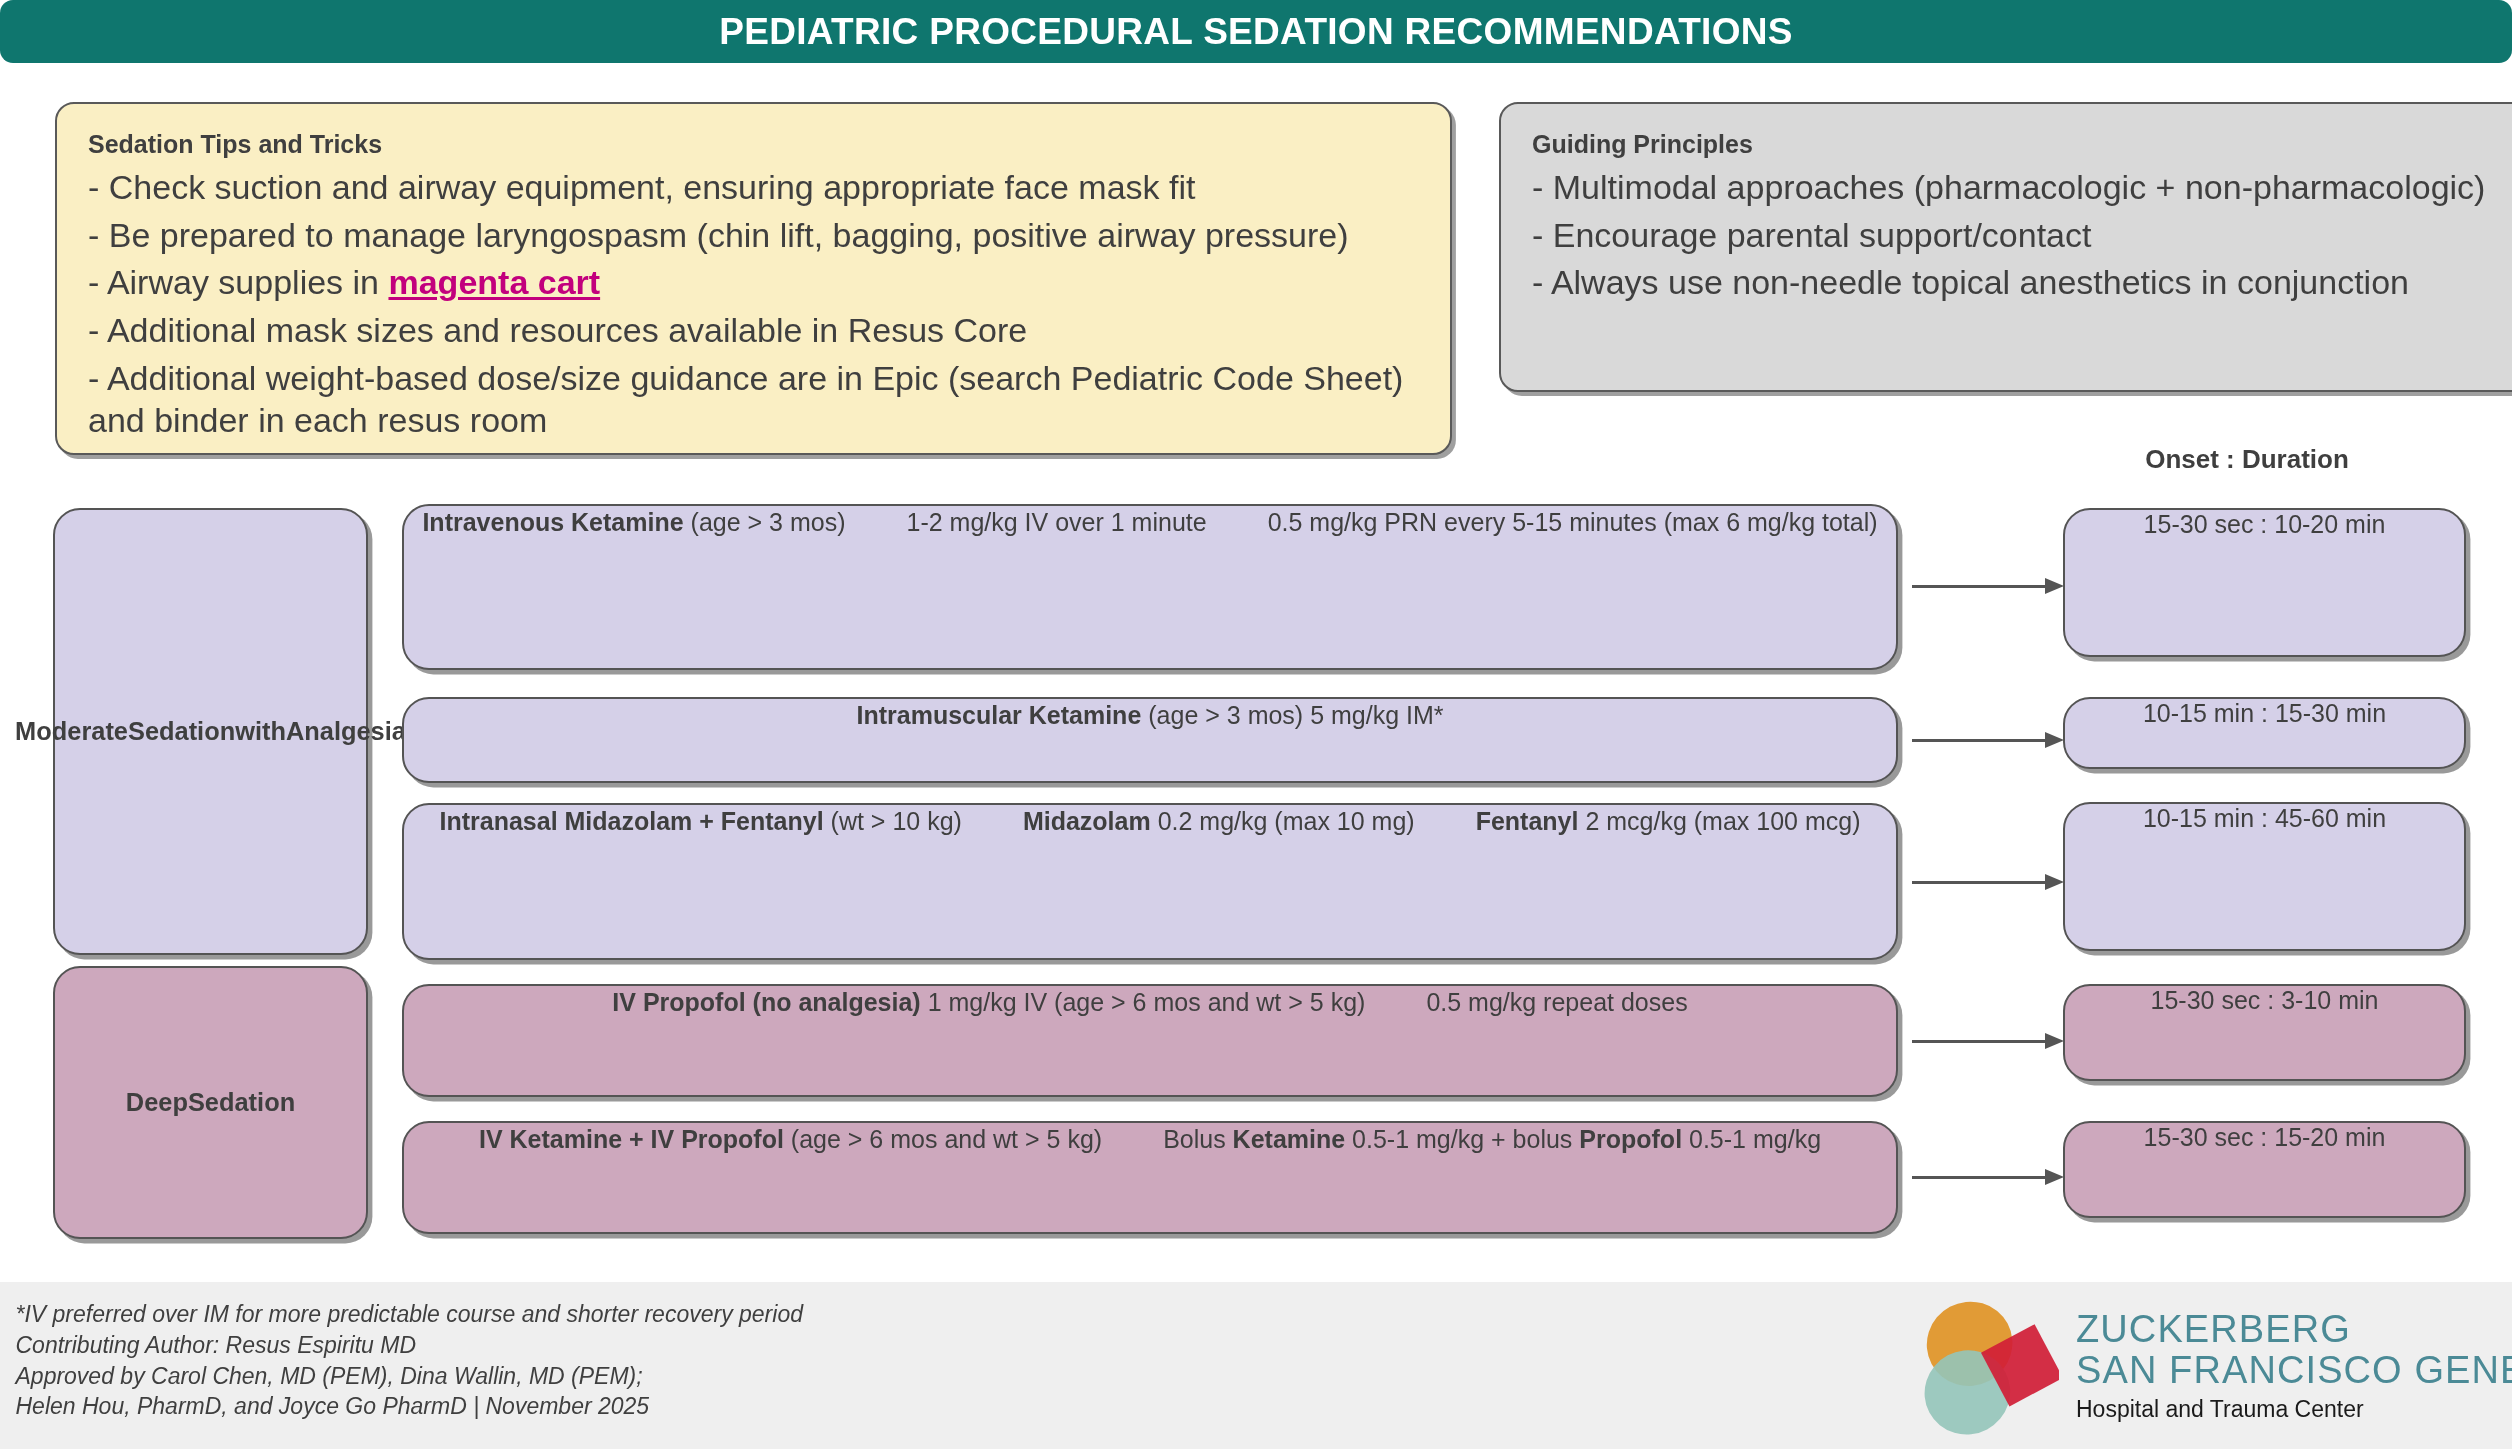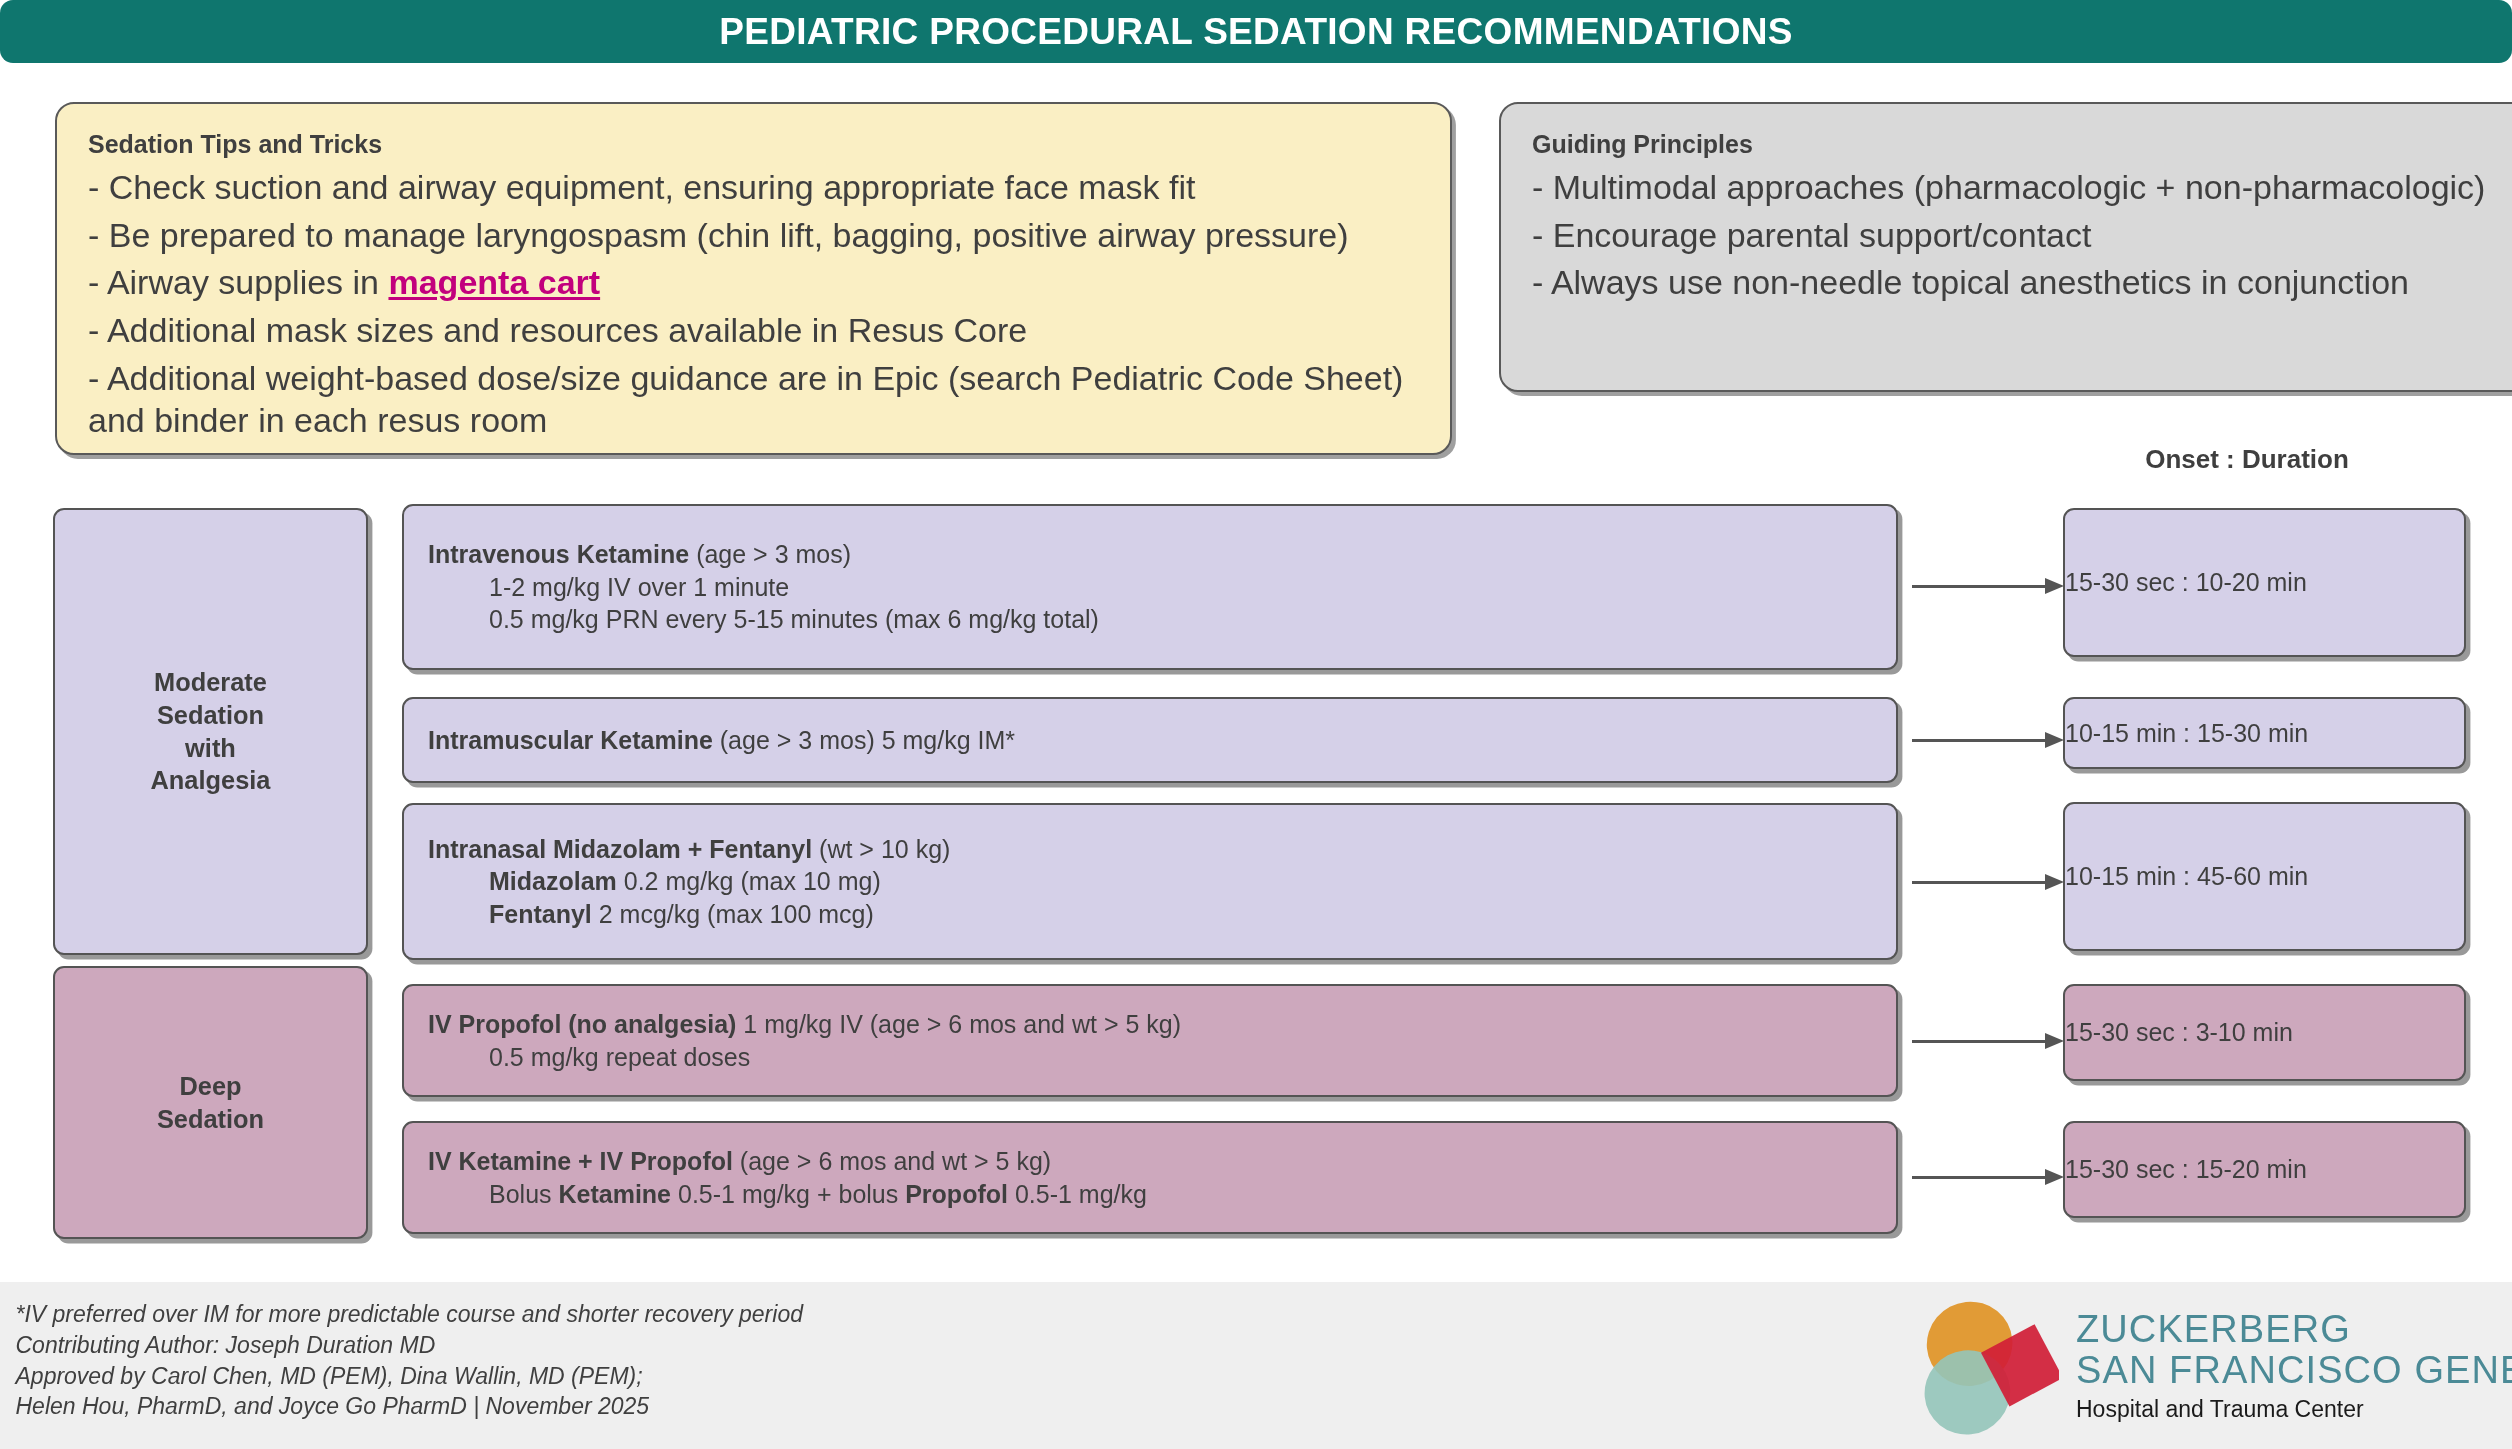--- a/index.html
+++ b/index.html
@@ -90,24 +90,24 @@
     font-weight: bold;
     color: #3f3f3f;
     white-space: nowrap;
   }
 
   
   .card {
     position: absolute;
     box-sizing: border-box;
     border: 2.8px solid #545454;
-    border-radius: 11px;
+    border-radius: 27px;
     box-shadow: 4.4px 4.4px 0 rgba(85,85,85,0.6);
     display: flex;
-    flex-direction: column;
+    flex-direction: row;
     justify-content: center;
   }
   .purple { background: #d5d0e8; }
   .mauve  { background: #cda8bd; }
 
   
   .category-card {
     text-align: left;
     font-size: 25.4px;
     font-weight: bold;
@@ -330,21 +330,21 @@
 </div>
 
 <div class="card onset-card mauve" style="left:2063px; top:1121px; width:403px; height:97px;">
   <div class="onset-text">15-30 sec : 15-20 min</div>
 </div>
 
 <div id="footer-band"></div>
 
 <div id="footer-text">
   <div class="footer-line">*IV preferred over IM for more predictable course and shorter recovery period</div>
-  <div class="footer-line">Contributing Author: Joseph Duration MD</div>
+  <div class="footer-line">Contributing Author: Resus Espiritu MD</div>
   <div class="footer-line">Approved by Carol Chen, MD (PEM), Dina Wallin, MD (PEM);</div>
   <div class="footer-line">Helen Hou, PharmD, and Joyce Go PharmD |  November 2025</div>
 </div>
 
 <div id="logo-wrap">
   <svg id="logo-mark" viewBox="0 0 270 260">
     <g style="mix-blend-mode:multiply">
       <ellipse cx="108" cy="88" rx="78" ry="76" fill="#f0a02e" opacity="0.95" transform="rotate(-28 108 88)"></ellipse>
       <ellipse cx="104" cy="176" rx="78" ry="76" fill="#9fd3c7" opacity="0.9" transform="rotate(-28 104 176)"></ellipse>
       <rect x="148" y="72" width="110" height="110" fill="#e0203a" opacity="0.92" transform="rotate(-28 203 127)"></rect>

